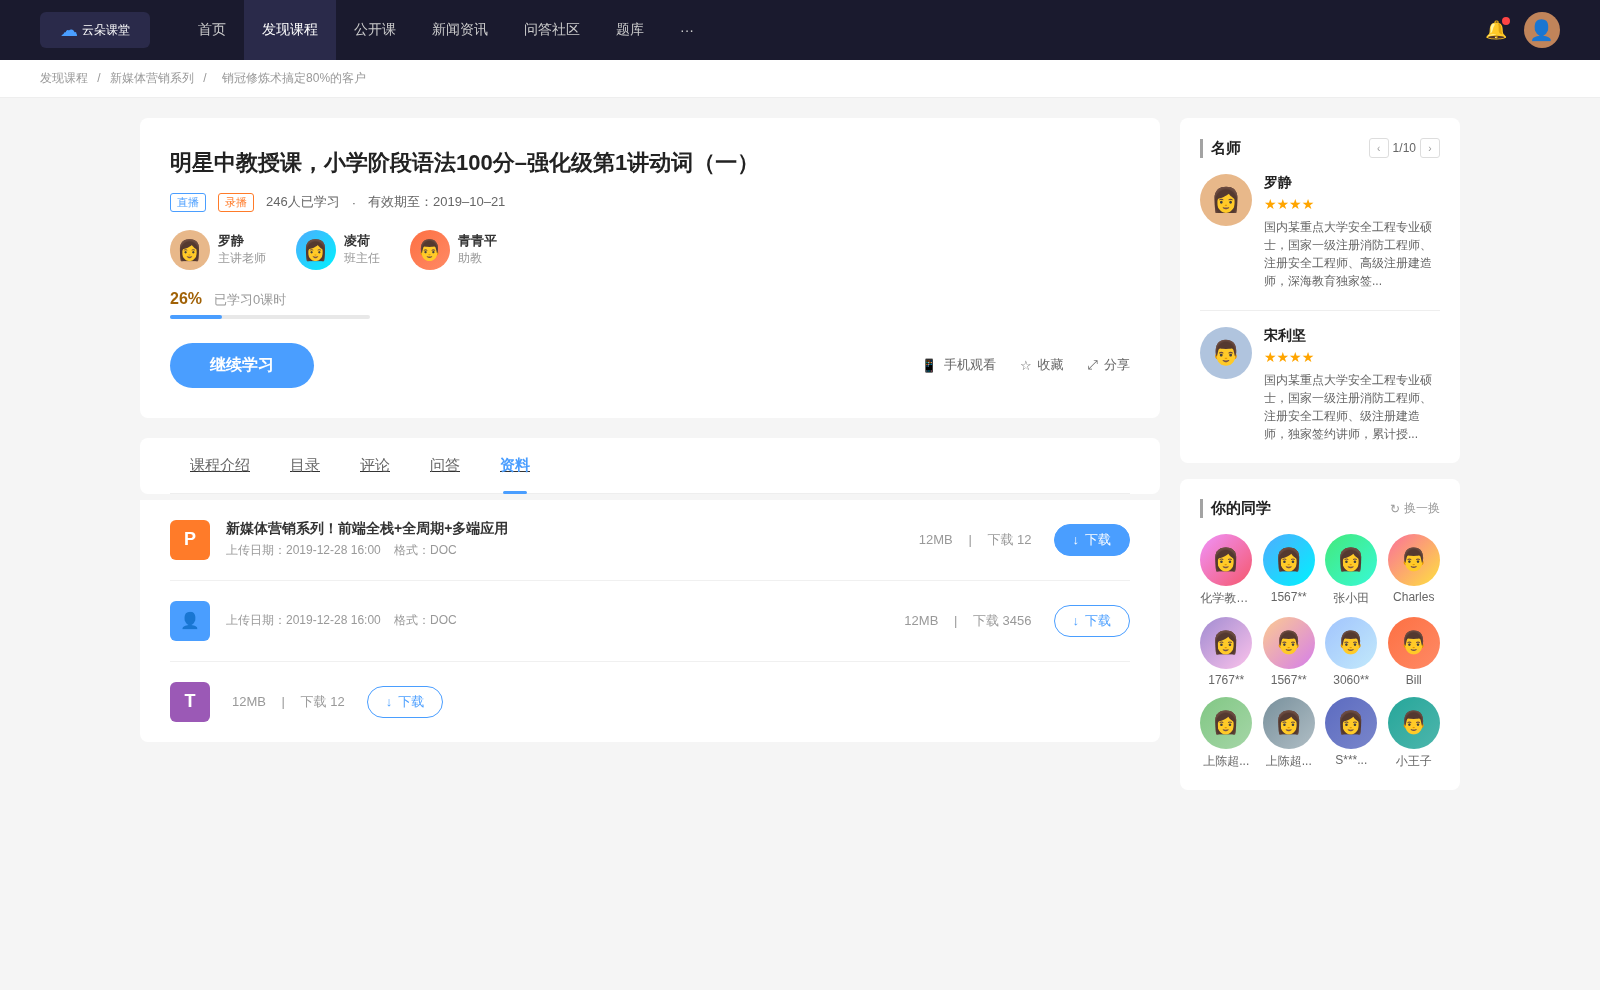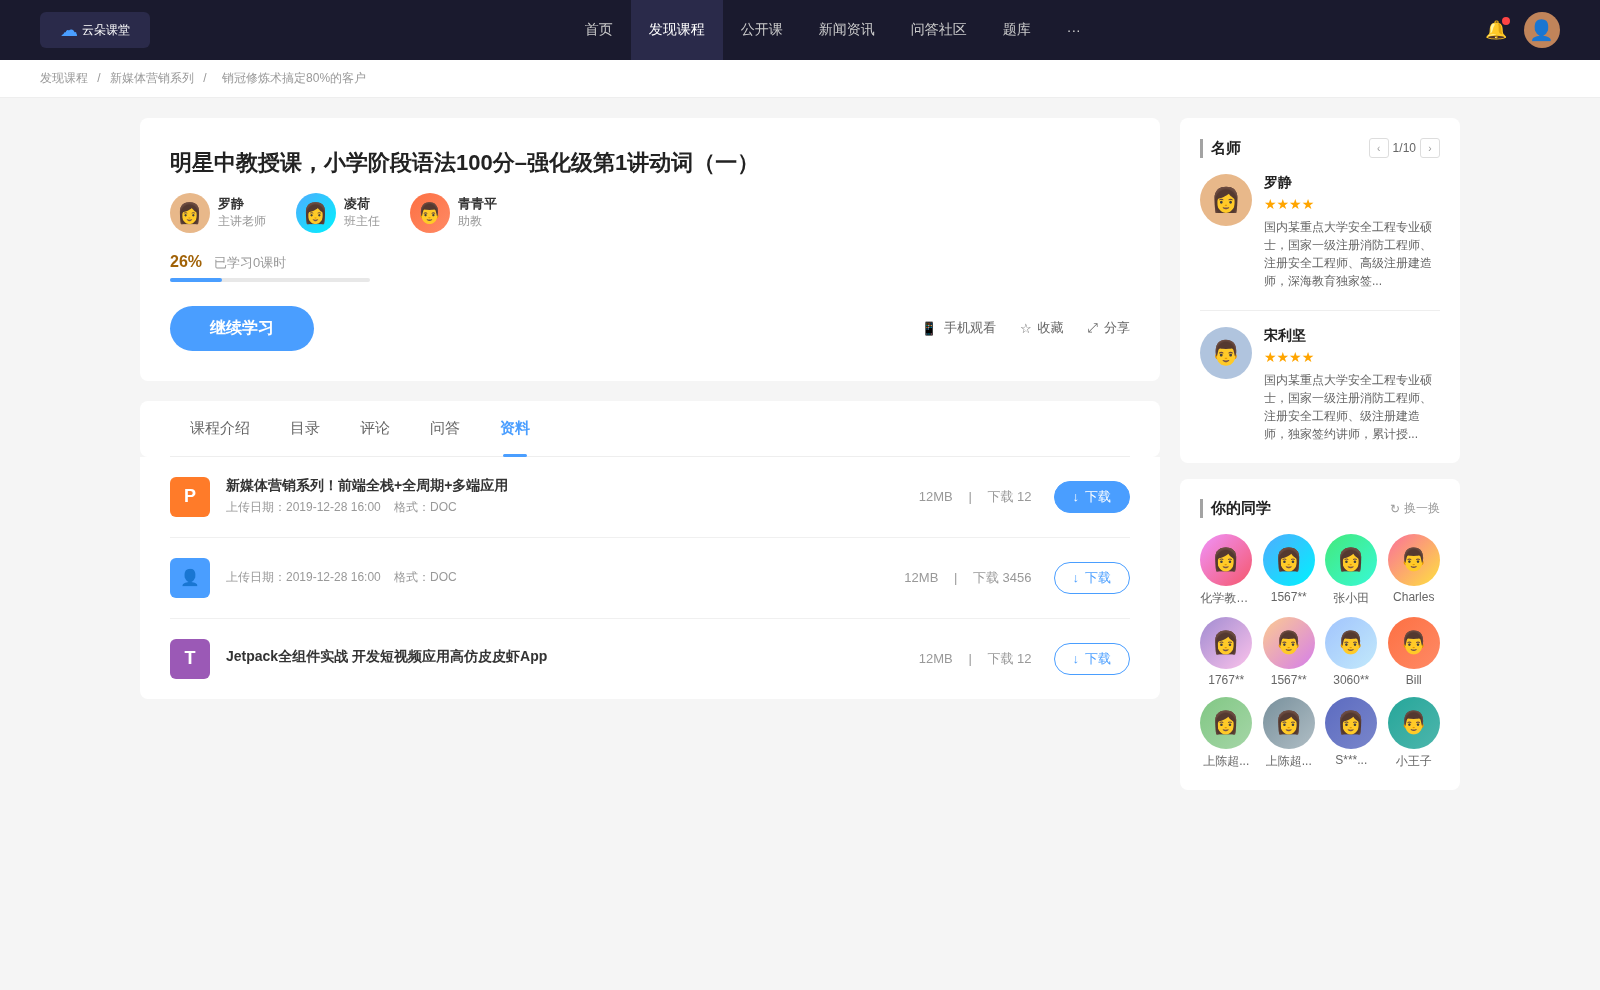--- a/index.html
+++ b/index.html
@@ -4,21 +4,21 @@
   <style>
     * { box-sizing: border-box; margin: 0; padding: 0; }
     body { font-family: -apple-system, BlinkMacSystemFont, 'PingFang SC', 'Microsoft YaHei', sans-serif; background: #f5f5f5; font-size: 14px; color: #333; }
 
     
     .navbar { background: #1a1a2e; height: 60px; display: flex; align-items: center; padding: 0 40px; gap: 0; }
     .logo-area { display: flex; align-items: center; margin-right: 30px; }
     .logo-box { width: 110px; height: 36px; background: #2a2a4a; border-radius: 6px; display: flex; align-items: center; justify-content: center; }
     .logo-cloud { color: #4a9eff; font-size: 18px; margin-right: 4px; }
     .logo-text { color: #fff; font-size: 12px; line-height: 1.2; }
-    .nav-items { display: flex; align-items: center; gap: 0; flex: 1; justify-content: center; }
+    .nav-items { display: flex; align-items: center; gap: 0; flex: 1; }
     .nav-item { color: #ccc; padding: 0 18px; height: 60px; display: flex; align-items: center; cursor: pointer; font-size: 14px; }
     .nav-item.active { background: #2a2a4a; color: #fff; }
     .nav-right { display: flex; align-items: center; gap: 16px; margin-left: auto; }
     .bell-icon { color: #ccc; font-size: 18px; position: relative; cursor: pointer; }
     .bell-dot { width: 8px; height: 8px; background: #ff4444; border-radius: 50%; position: absolute; top: -2px; right: -2px; }
     .avatar-circle { width: 36px; height: 36px; border-radius: 50%; background: #c0845a; overflow: hidden; cursor: pointer; display: flex; align-items: center; justify-content: center; }
 
     
     .breadcrumb { background: #fff; padding: 10px 40px; font-size: 12px; color: #999; border-bottom: 1px solid #eee; }
     .breadcrumb a { color: #999; text-decoration: none; }
@@ -47,21 +47,21 @@
     .progress-label { color: #a16207; font-size: 16px; font-weight: 700; margin-bottom: 20px; }
     .progress-sub { color: #999; font-size: 13px; margin-left: 8px; }
     .progress-bar-wrap { height: 4px; background: #e8e8e8; border-radius: 2px; width: 200px; margin-top: 6px; }
     .progress-bar-fill { height: 4px; background: #4a9eff; border-radius: 2px; }
     .action-row { display: flex; align-items: center; gap: 20px; }
     .btn-continue { background: #4a9eff; color: #fff; border: none; border-radius: 24px; padding: 12px 40px; font-size: 16px; font-weight: 600; cursor: pointer; }
     .action-btns { display: flex; align-items: center; gap: 24px; margin-left: auto; }
     .action-btn { display: flex; align-items: center; gap: 6px; color: #666; cursor: pointer; font-size: 13px; background: none; border: none; }
 
     
-    .tabs-card { background: #fff; border-radius: 8px; padding: 0 30px; margin-bottom: 0; }
+    .tabs-card { background: #fff; border-radius: 8px; padding: 0 30px; margin-bottom: 6px; text-decoration: underline; }
     .tabs-row { display: flex; border-bottom: 1px solid #eee; }
     .tab-item { padding: 18px 20px; font-size: 15px; color: #666; cursor: pointer; position: relative; }
     .tab-item.active { color: #4a9eff; font-weight: 600; }
     .tab-item.active::after { content: ''; position: absolute; bottom: -1px; left: 50%; transform: translateX(-50%); width: 24px; height: 3px; background: #4a9eff; border-radius: 2px; }
 
     
     .resource-list { background: #fff; border-radius: 0 0 8px 8px; padding: 0 30px; }
     .resource-item { display: flex; align-items: center; padding: 20px 0; border-bottom: 1px solid #f0f0f0; gap: 16px; }
     .resource-item:last-child { border-bottom: none; }
     .res-icon { width: 40px; height: 40px; border-radius: 6px; display: flex; align-items: center; justify-content: center; font-size: 18px; font-weight: 700; color: #fff; flex-shrink: 0; }
@@ -156,20 +156,27 @@
   <span> / </span>
   <span>销冠修炼术搞定80%的客户</span>
 </div>
 
 <div class="main-wrap">
 
   <div class="left-panel">
 
     <div class="course-card">
       <div class="course-title">明星中教授课，小学阶段语法100分–强化级第1讲动词（一）</div>
+      <div class="course-meta">
+        <span class="badge badge-live">直播</span>
+        <span class="badge badge-rec">录播</span>
+        <span>246人已学习</span>
+        <span>·</span>
+        <span>有效期至：2019–10–21</span>
+      </div>
 
       <div class="teachers-row">
         <div class="teacher-item">
           <div class="teacher-avatar av-teacher1">
             <div style="width:100%;height:100%;display:flex;align-items:center;justify-content:center;font-size:20px;">👩</div>
           </div>
           <div class="teacher-info">
             <div class="teacher-name">罗静</div>
             <div class="teacher-role">主讲老师</div>
           </div>
@@ -269,27 +276,20 @@
           <span>下载 3456</span>
         </div>
         <button class="btn-download">
           <span>↓</span>
           <span>下载</span>
         </button>
       </div>
 
       <div class="resource-item">
         <div class="res-icon res-icon-t">T</div>
-        <div class="res-info">
-          <div class="res-title">Jetpack全组件实战 开发短视频应用高仿皮皮虾App</div>
-          <div class="res-meta">
-            <span></span>
-            <span></span>
-          </div>
-        </div>
         <div class="res-stats">
           <span>12MB</span>
           <span>|</span>
           <span>下载 12</span>
         </div>
         <button class="btn-download">
           <span>↓</span>
           <span>下载</span>
         </button>
       </div>

